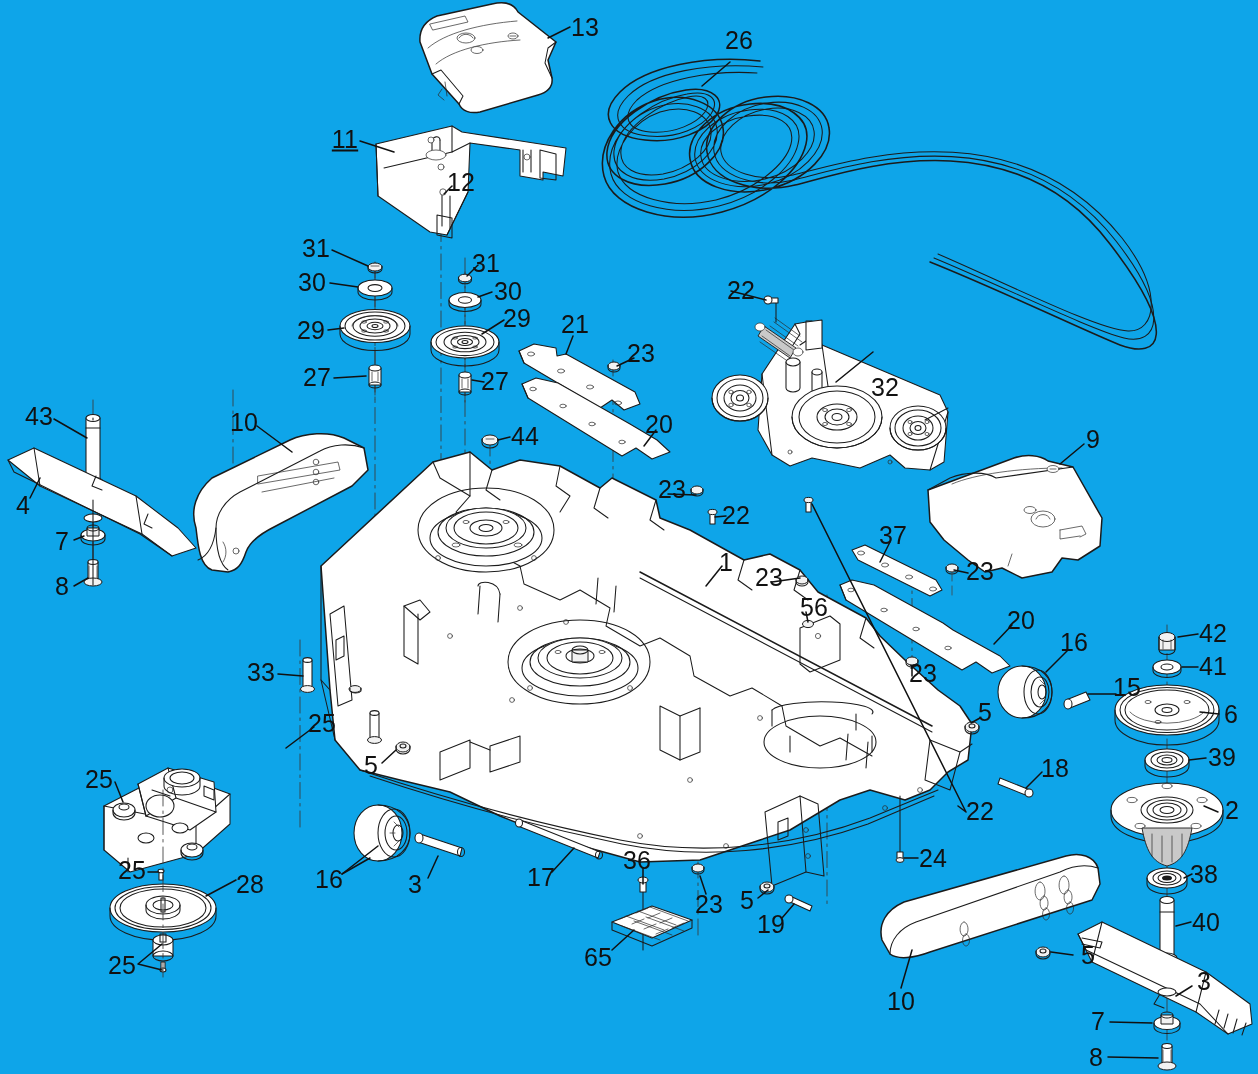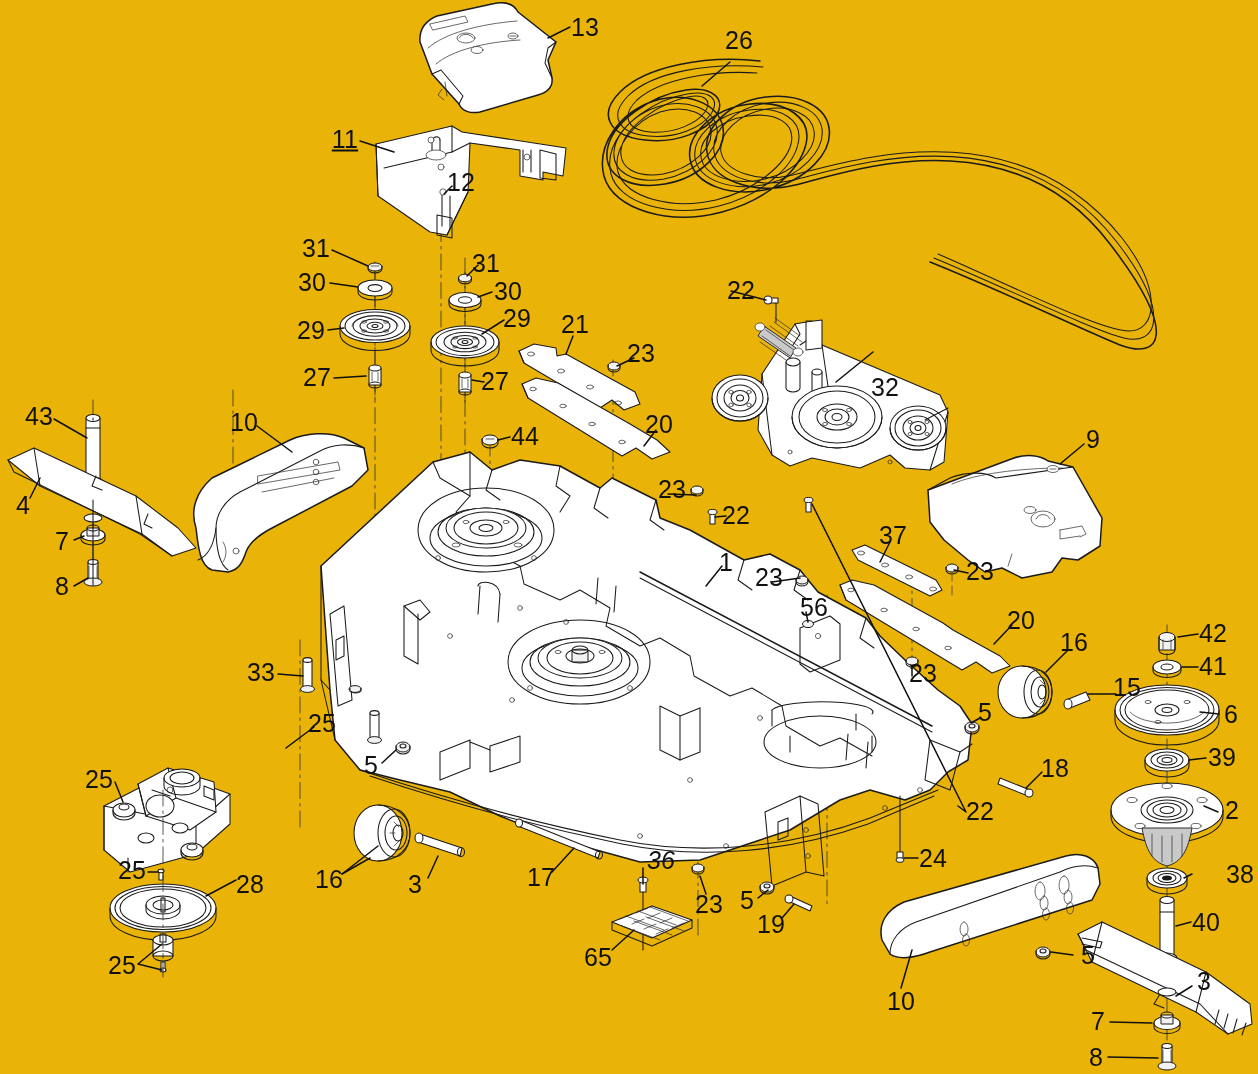--- a/index.html
+++ b/index.html
@@ -1,17 +1,17 @@
 <!DOCTYPE html>
 <html><head>
 <meta charset="utf-8">
 <style>
   html,body{margin:0;padding:0;background:#ffffff;}
   body{font-family:"Liberation Sans","DejaVu Sans",sans-serif;}
-  #stage{position:relative;width:1258px;height:1074px;background:#eab308;overflow:hidden;}
+  #stage{position:relative;width:1258px;height:1074px;background:#0ea5e9;overflow:hidden;}
   #art{position:absolute;left:0;top:0;width:1258px;height:1074px;}
   .callout{
     position:absolute;
     font-family:"Liberation Sans","DejaVu Sans",sans-serif;
     font-size:25px;
     font-weight:400;
     color:#111111;
     line-height:1;
     white-space:nowrap;
     transform:translate(-50%,-50%);
@@ -953,23 +953,23 @@
       <div class="callout" style="left: 1222px; top: 757px;">39</div>
       <div class="callout" style="left: 371px; top: 765px;">5</div>
       <div class="callout" style="left: 1055px; top: 768px;">18</div>
       <div class="callout" style="left: 99px; top: 779px;">25</div>
       <div class="callout" style="left: 980px; top: 811px;">22</div>
       <div class="callout" style="left: 1232px; top: 810px;">2</div>
       <div class="callout" style="left: 132px; top: 870px;">25</div>
       <div class="callout" style="left: 329px; top: 879px;">16</div>
       <div class="callout" style="left: 415px; top: 884px;">3</div>
       <div class="callout" style="left: 541px; top: 877px;">17</div>
-      <div class="callout" style="left: 661px; top: 860px; font-style: italic;">36</div>
+      <div class="callout" style="left: 637px; top: 860px;">36</div>
       <div class="callout" style="left: 933px; top: 858px;">24</div>
-      <div class="callout" style="left: 1204px; top: 874px; margin-left: 36px;">38</div>
+      <div class="callout" style="left: 1204px; top: 874px;">38</div>
       <div class="callout" style="left: 250px; top: 884px;">28</div>
       <div class="callout" style="left: 709px; top: 904px;">23</div>
       <div class="callout" style="left: 747px; top: 900px;">5</div>
       <div class="callout" style="left: 771px; top: 924px;">19</div>
       <div class="callout" style="left: 1206px; top: 922px;">40</div>
       <div class="callout" style="left: 598px; top: 957px;">65</div>
       <div class="callout" style="left: 122px; top: 965px;">25</div>
       <div class="callout" style="left: 1088px; top: 955px;">5</div>
       <div class="callout" style="left: 901px; top: 1001px;">10</div>
       <div class="callout" style="left: 1204px; top: 981px;">3</div>

